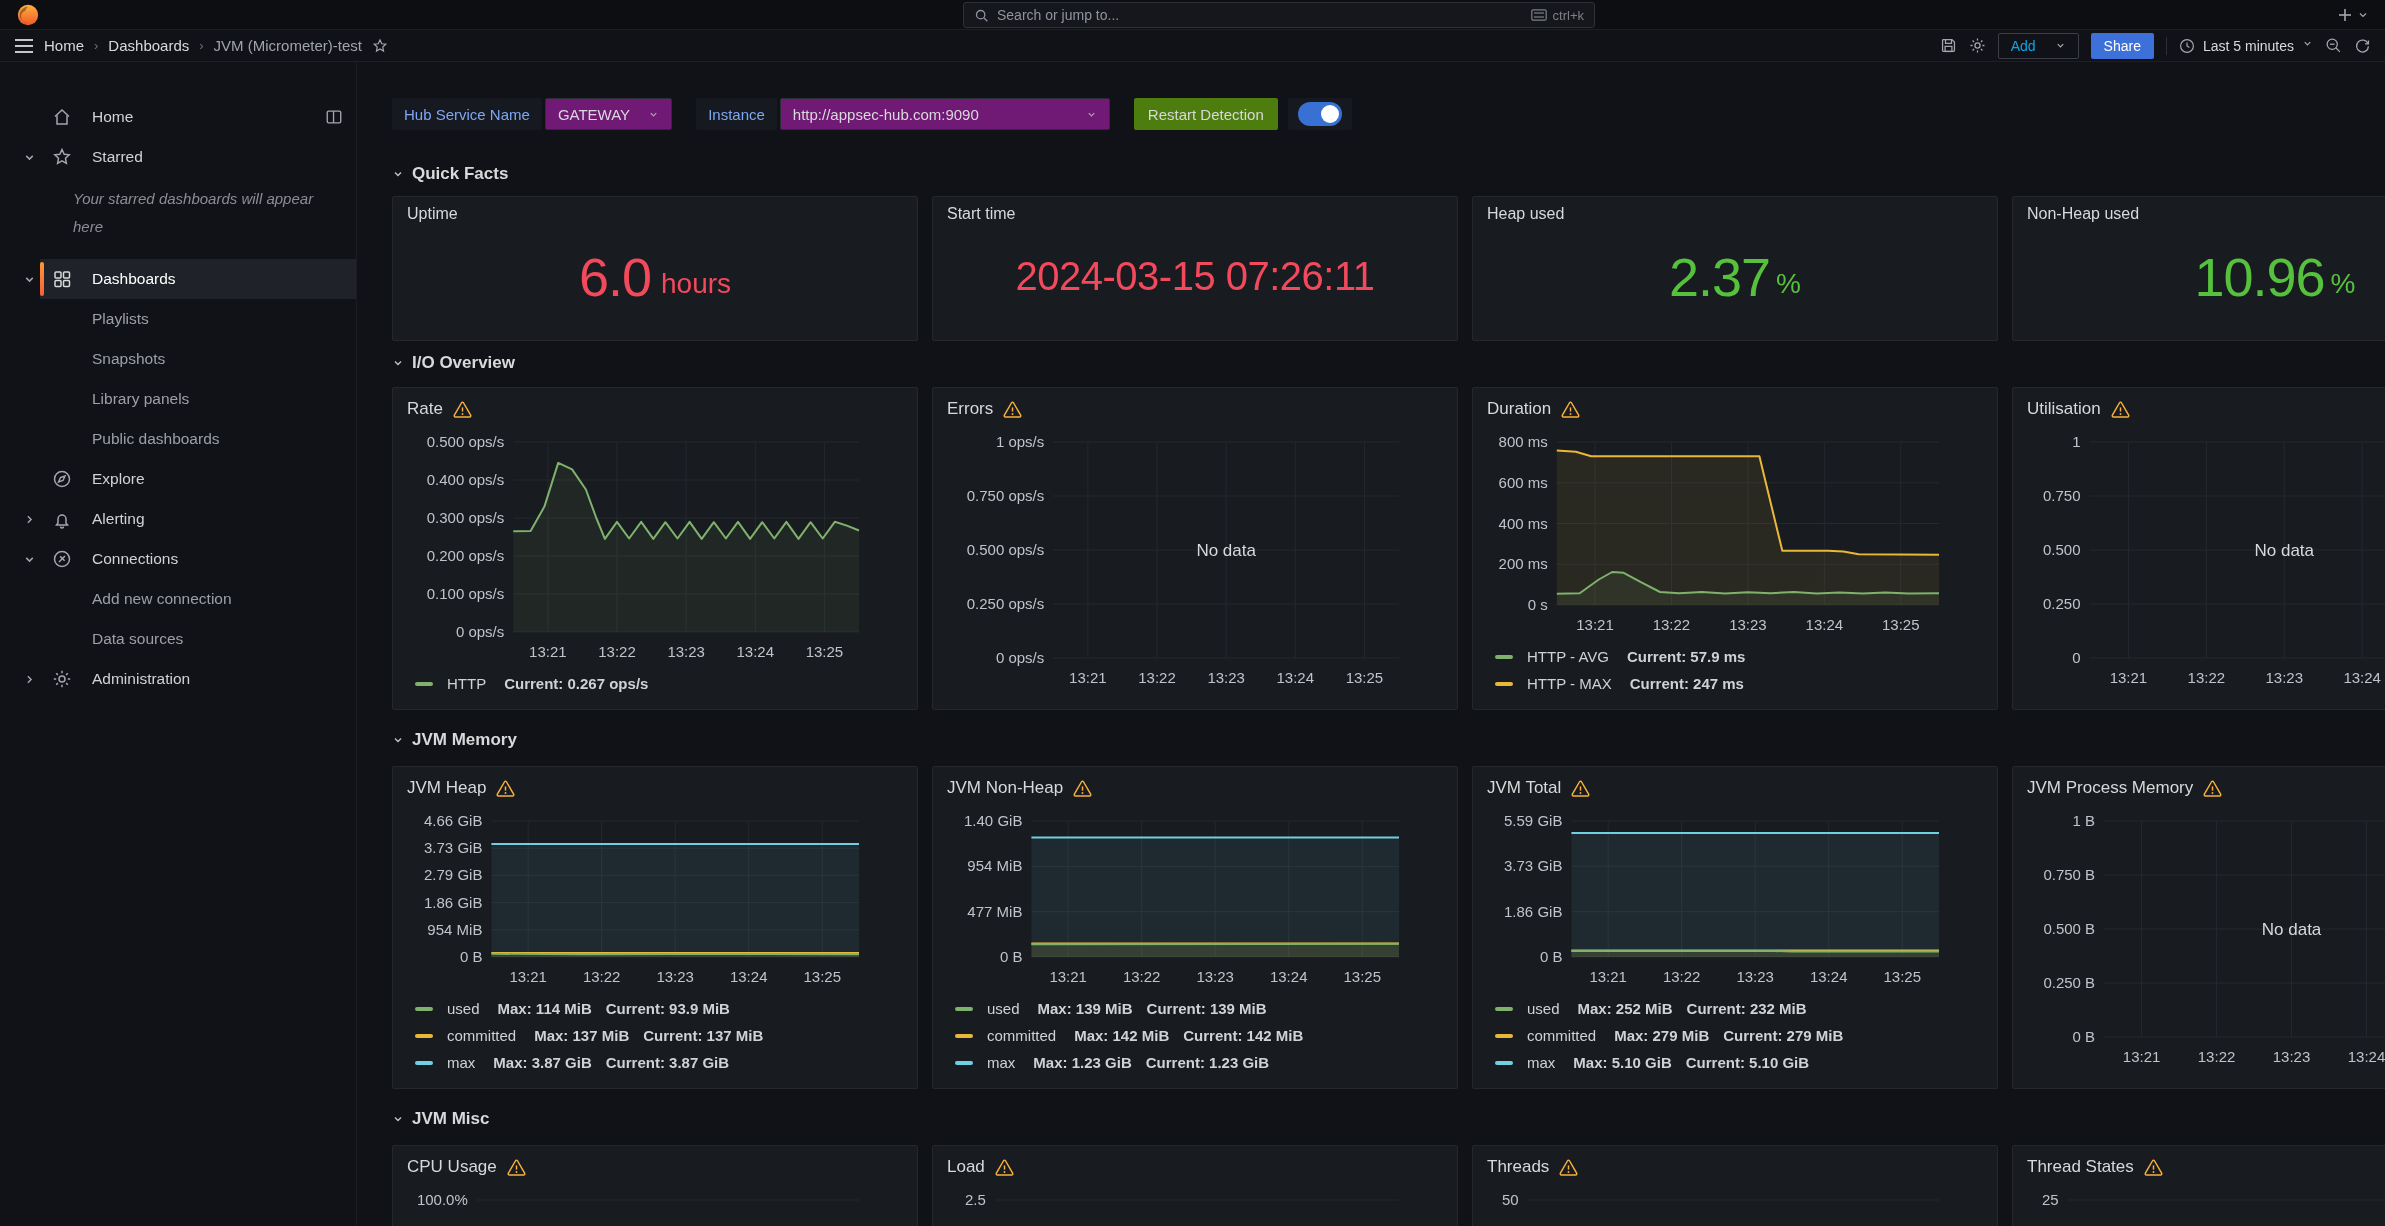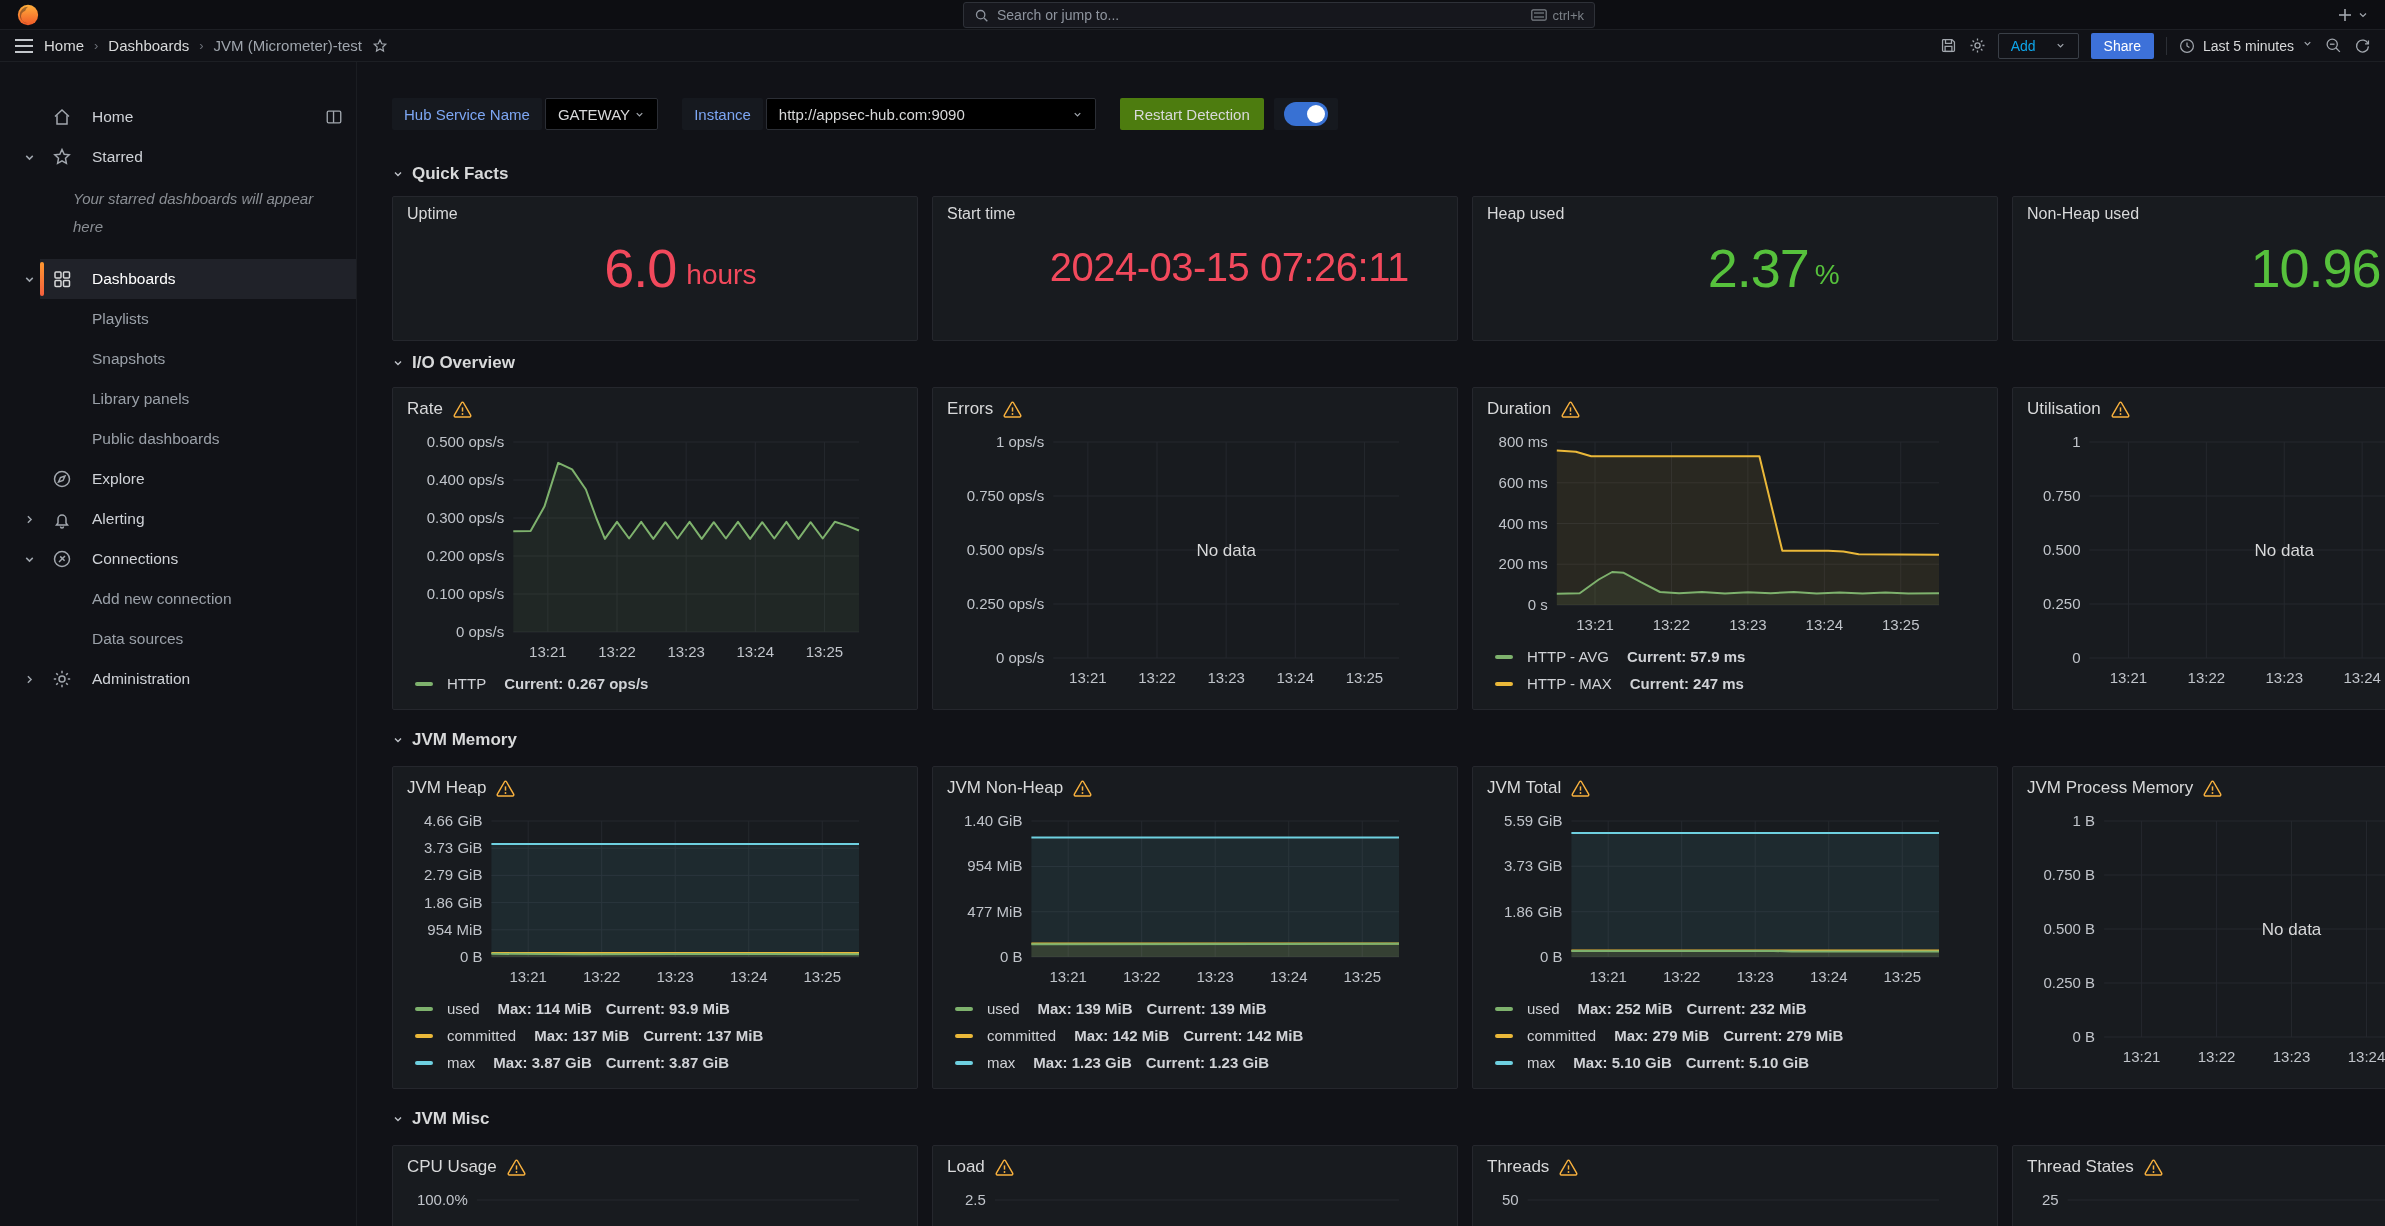--- a/index.html
+++ b/index.html
@@ -44,41 +44,41 @@
   .side-sub { grid-column:3; color:#9aa0a8; }
   .side-note { padding:8px 30px 18px 73px; font-style:italic; color:#8a8e94; font-size:15px; line-height:28px; }
   .side-right-icon { display:flex; justify-content:center; }
 
   
   .main { position:absolute; left:357px; top:62px; width:2200px; padding:36px 0 0 35px; }
   .varbar { display:flex; align-items:center; gap:24px; height:32px; margin-bottom:34px; }
   .var-group { display:flex; align-items:center; }
   .var-label { height:32px; display:flex; align-items:center; padding:0 12px; background:#16191f;
     border-radius:2px; color:#7da7f4; font-size:15px; margin-right:3px; }
-  .var-select { height:32px; display:flex; align-items:center; gap:4px; padding:0 12px;
-    border:1px solid #2b2e35; border-radius:2px; background:#000000; color:#d8d9da; font-size:15px; }
+  .var-select { height:32px; display:flex; align-items:center; gap:18px; padding:0 12px;
+    border:1px solid #2b2e35; border-radius:2px; background:#701a75; color:#d8d9da; font-size:15px; }
   .var-select.wide { width:330px; justify-content:space-between; }
   .btn-panel { height:32px; display:flex; align-items:center; padding:0 14px; background:#4d7c0f;
     border-radius:2px; color:#d8d9da; font-size:15px; }
   .toggle-wrap { width:64px; height:32px; background:#16191f; border-radius:2px; display:flex;
     align-items:center; justify-content:center; }
   .toggle { width:44px; height:24px; background:#3871d3; border-radius:12px; position:relative; }
   .toggle::after { content:""; position:absolute; right:3px; top:3px; width:18px; height:18px;
     border-radius:50%; background:#fff; }
 
   .sec { display:flex; align-items:center; gap:8px; margin:12px 0 14px; }
   .sec.first { margin:0 0 12px; }
   .sec.lg { margin:20px 0 16px; }
   .sec-title { font-size:17px; font-weight:700; color:#d8d9da; }
   .sec .chev { color:#c0c4ca; display:flex; }
 
   .row4 { display:grid; grid-template-columns:repeat(4,526px); gap:14px; }
   .panel { background:#181b1f; border:1px solid #25272d; border-radius:2px; padding:8px 14px 10px; }
   .stat-row { height:145px; }
-  .stat-row .panel { display:flex; }
+  .stat-row .panel { display:flex; flex-direction:column; }
   .panel-title { font-size:16px; font-weight:500; color:#d8d9da; }
   .stat-value { flex:1; display:flex; align-items:center; justify-content:center; gap:10px; }
   .stat-num { font-size:54px; font-weight:500; letter-spacing:-1px; }
   .stat-unit { font-size:28px; font-weight:500; align-self:center; margin-top:14px; }
   .stat-date { font-size:40px; font-weight:500; letter-spacing:-0.5px;text-align:right; }
   .red { color:#F2495C; } .green { color:#56C13C; }
 
   .chart-row { height:323px; }
   .panel-header { display:flex; align-items:center; gap:10px; height:26px; margin-bottom:6px; }
   .panel-header .panel-title { font-size:17px; }

